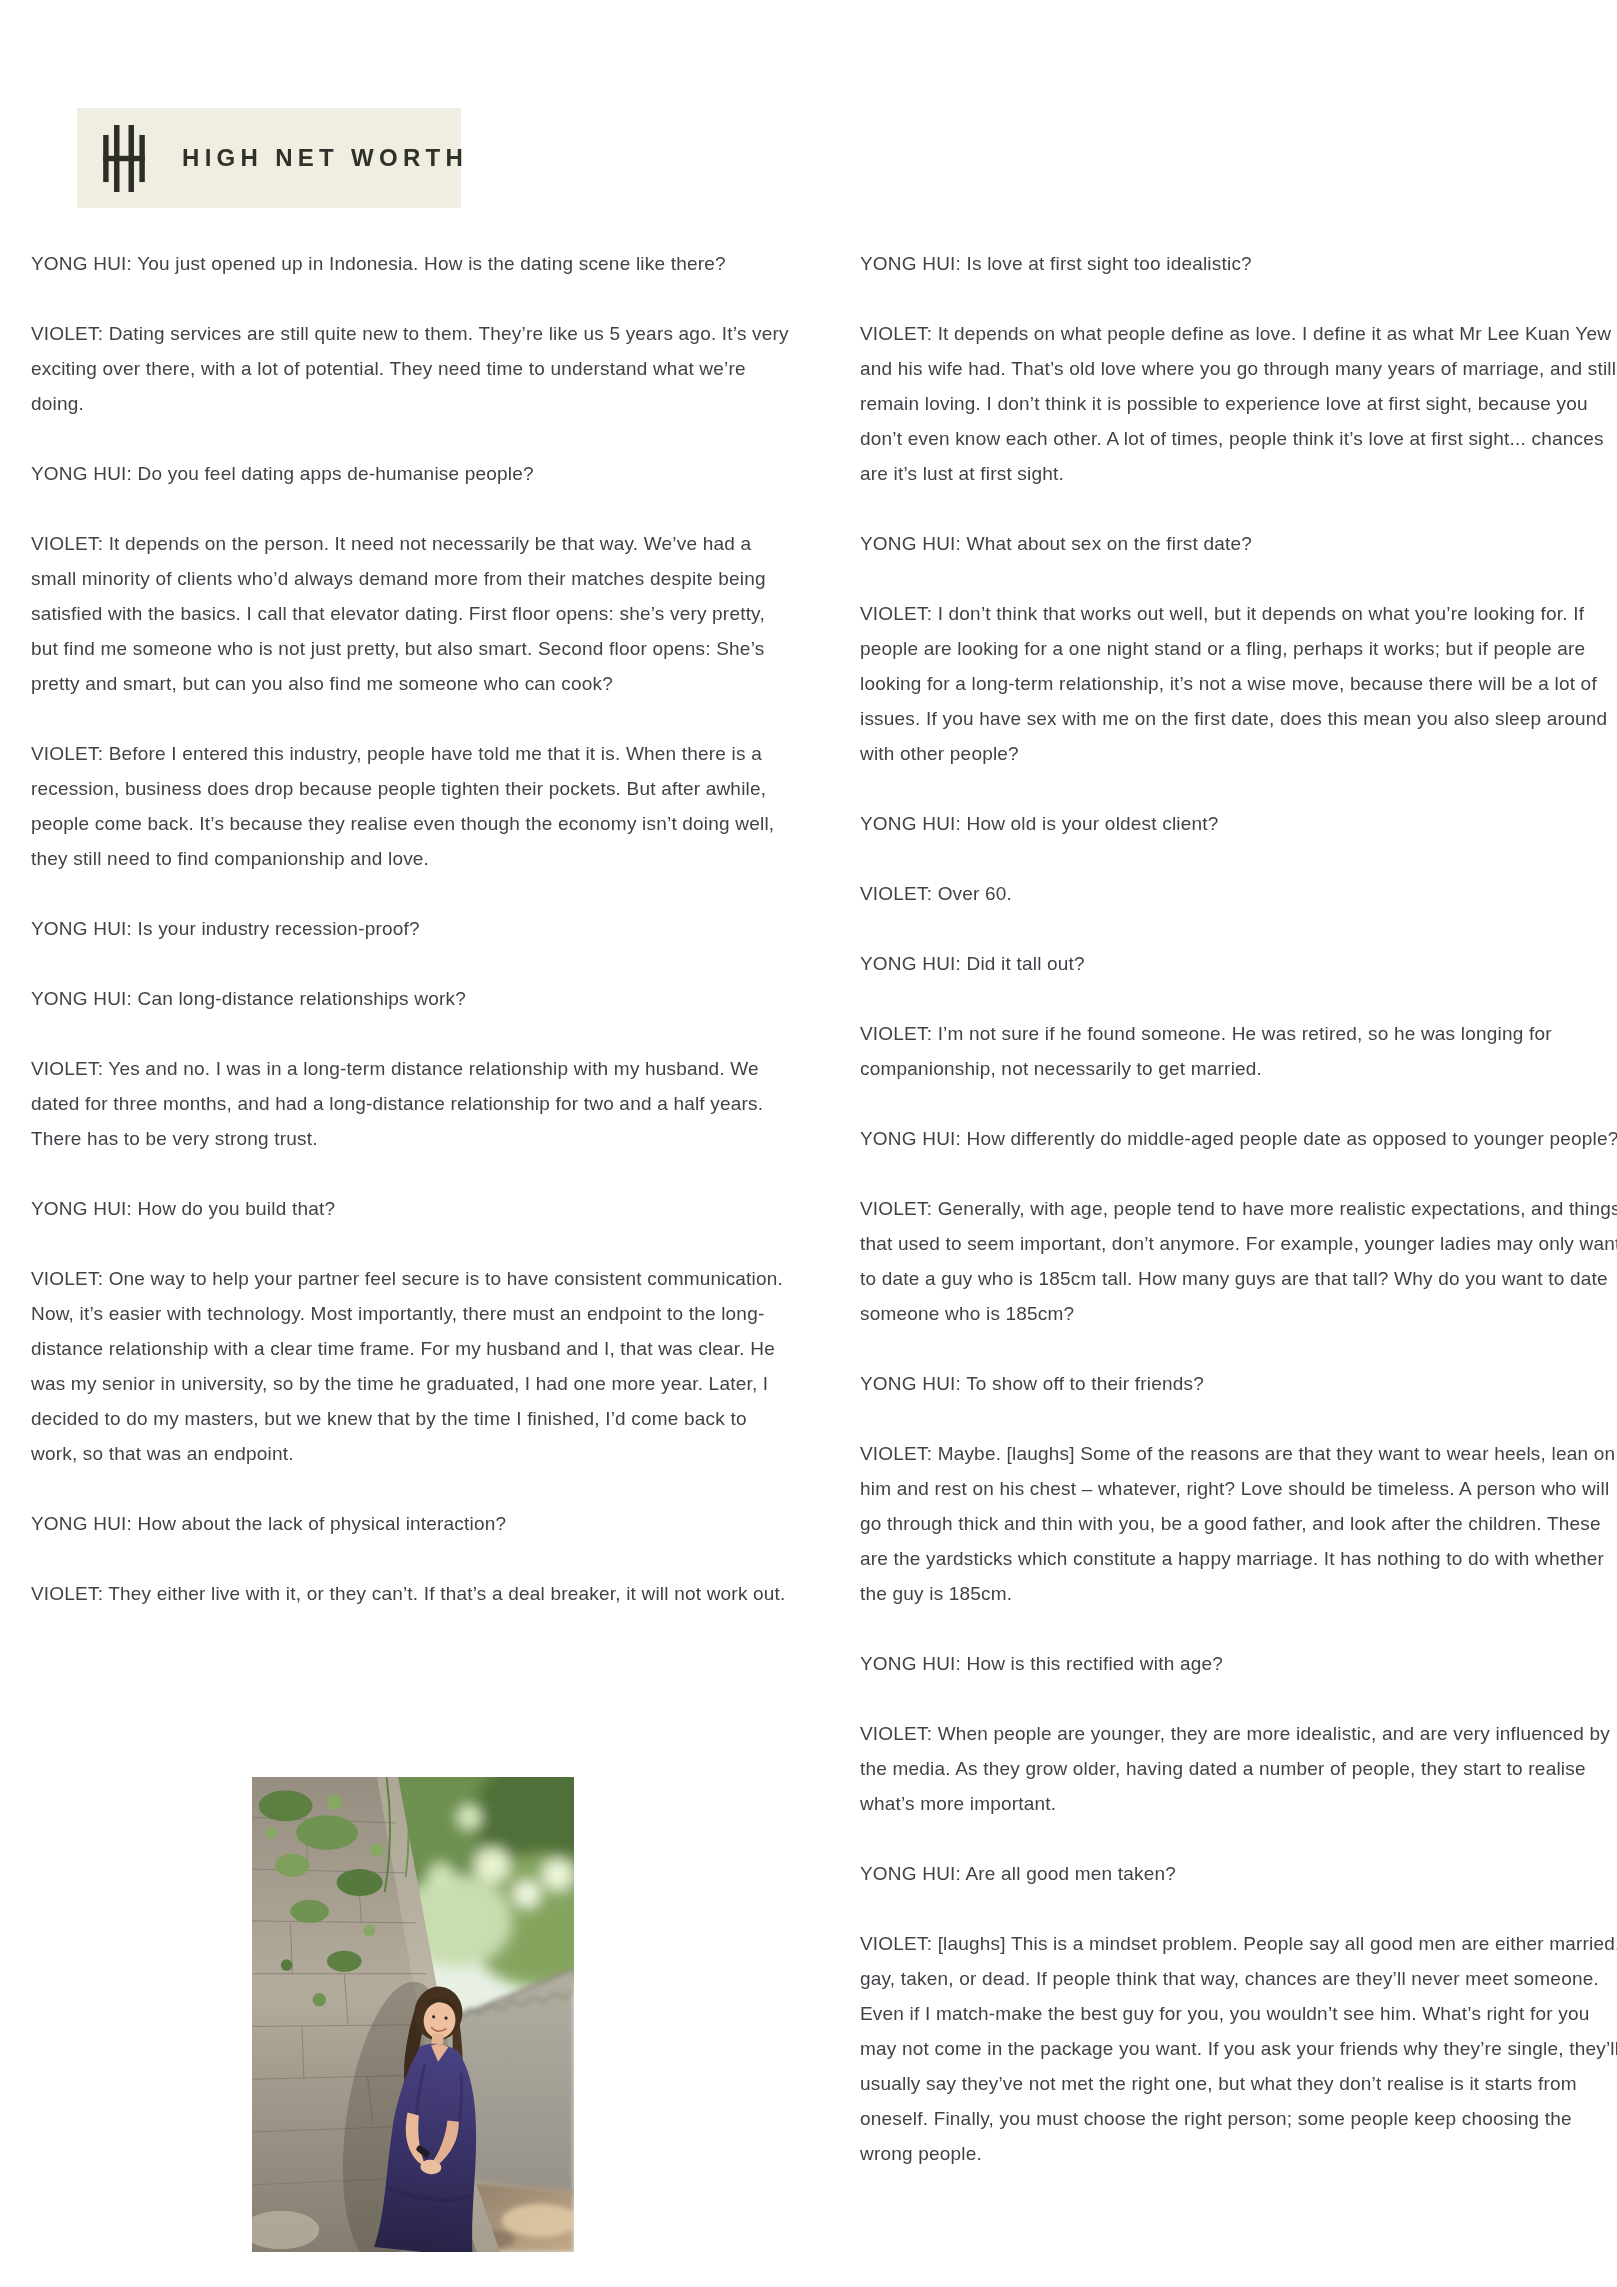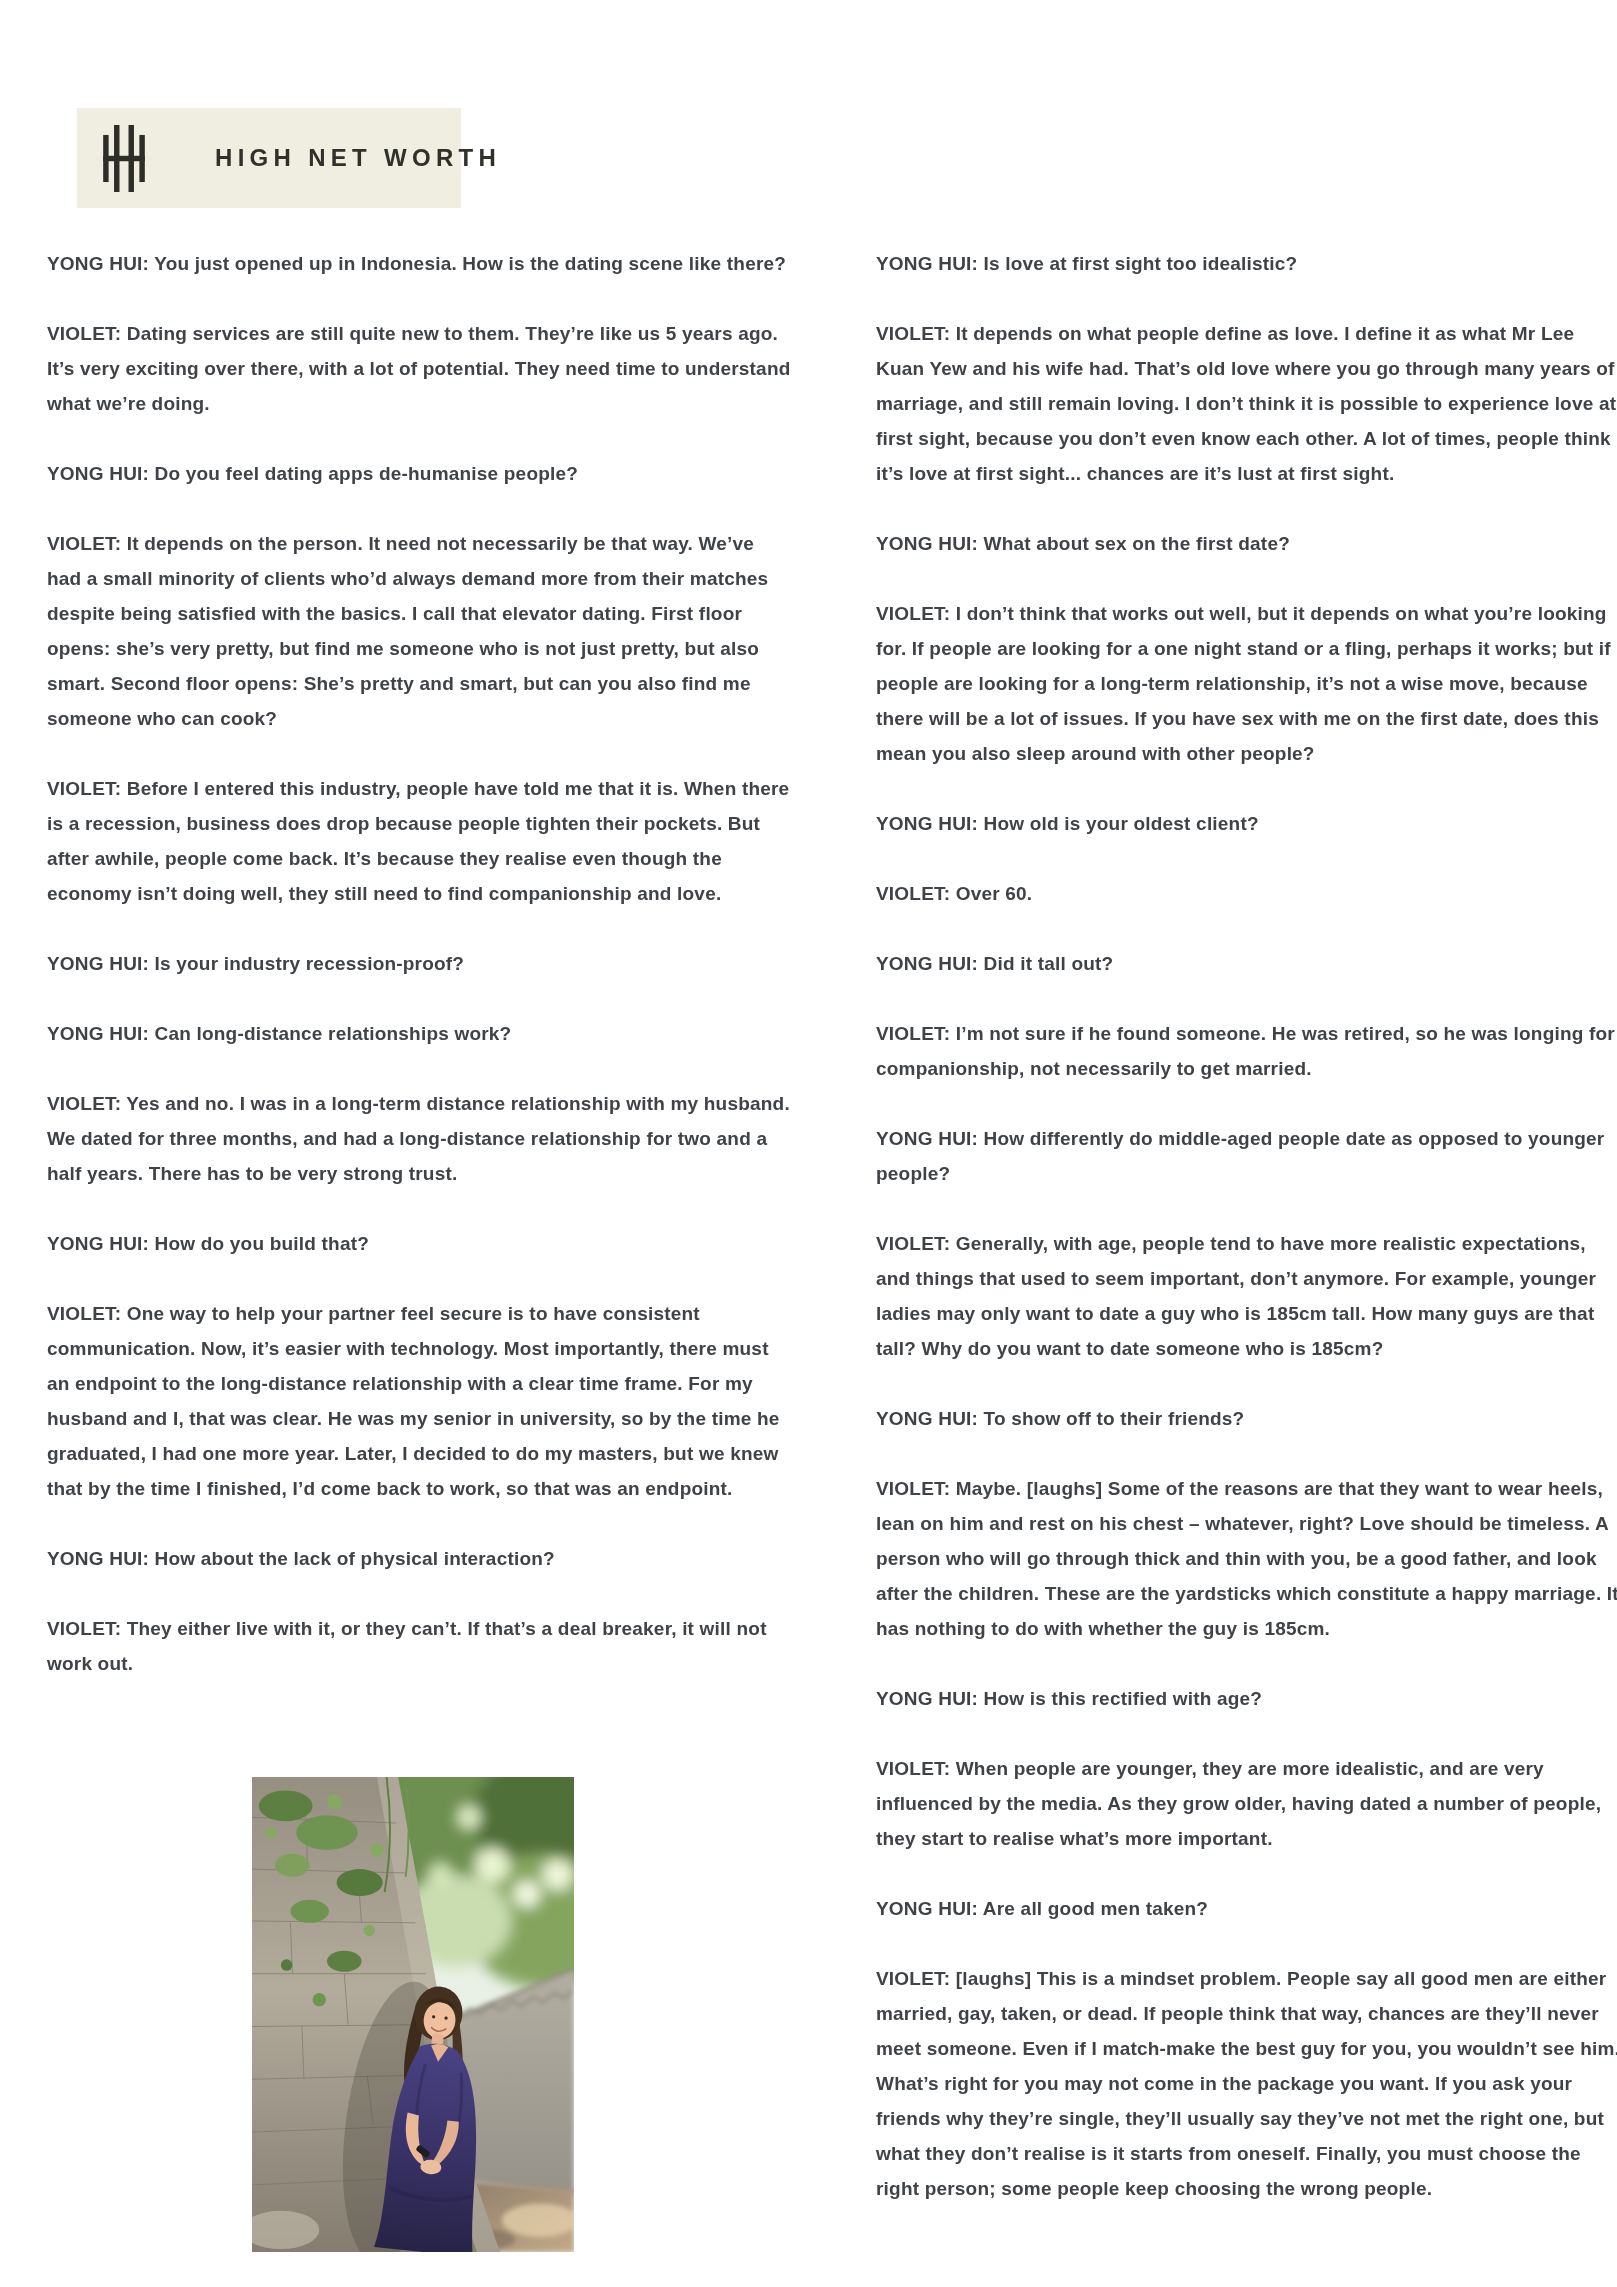--- a/index.html
+++ b/index.html
@@ -4,35 +4,35 @@
 <style>
   * { margin:0; padding:0; box-sizing:border-box; }
   html,body { background:#ffffff; }
   .page {
     position:relative; width:1618px; height:2287px;
     background:#ffffff; overflow:hidden;
     font-family:"Liberation Sans", sans-serif;
   }
   .logo {
     position:absolute; left:77px; top:108px; width:384px; height:100px;
-    background:#efeee1; display:flex; align-items:center; padding-left:26px;gap:33px;
+    background:#efeee1; display:flex; align-items:center; padding-left:26px;
   }
   .logo .mark { width:42px; height:67px; flex:0 0 auto; }
   .logo .wordmark {
     margin-left:37px; font-size:24px; font-weight:700;
     letter-spacing:5.3px; color:#31312b; white-space:nowrap;
   }
   .col {
     position:absolute; top:246px; width:761px;
     font-size:19px; line-height:35px; letter-spacing:0.2px;
     color:#3f4347; text-align:left;
   }
   .col-left  { left:31px; }
   .col-right { left:860px; }
-  .col p { margin:0 0 35px 16px;font-weight:bold; }
+  .col p { margin:0 0 35px 0; }
   .photo {
     position:absolute; left:252px; top:1777px; width:322px; height:475px;
     overflow:hidden;
   }
   .photo svg { display:block; width:100%; height:100%; }
 </style>
 </head>
 <body>
 
 <div class="page">

